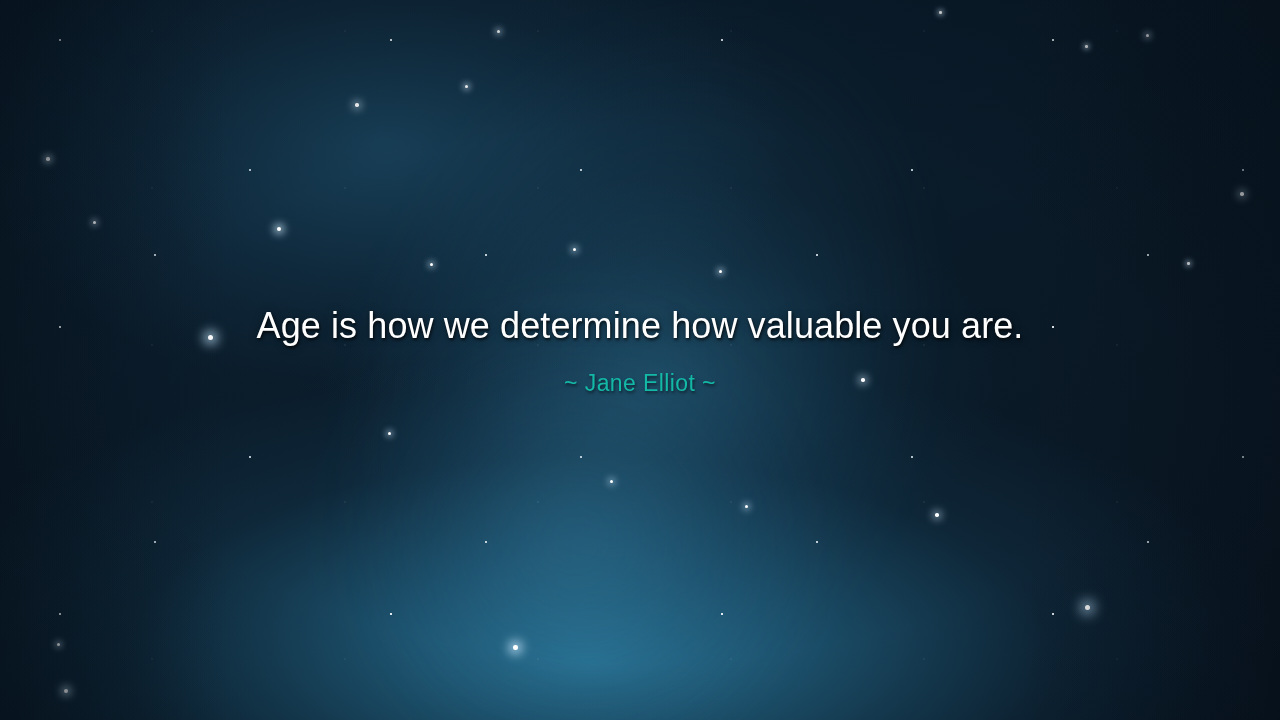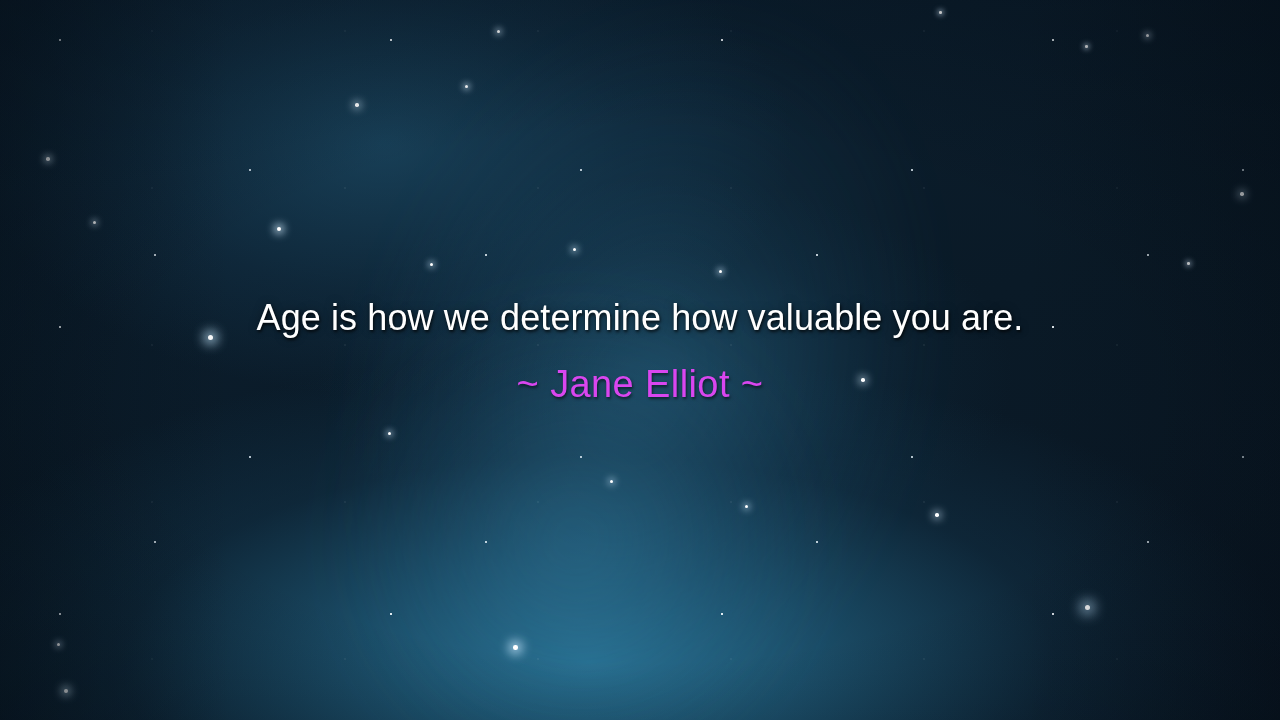--- a/index.html
+++ b/index.html
@@ -111,38 +111,38 @@
     border-radius: 50%;
     background: #ffffff;
     pointer-events: none;
   }
 
   
   .quote-block {
     position: absolute;
     left: 0;
     right: 0;
-    top: 296px;
+    top: 304px;
     text-align: center;
     z-index: 20;
   }
   .quote-line {
     margin: 0;
     color: #ffffff;
     font-size: 36px;
     font-weight: 400;
     line-height: 1.22;
     letter-spacing: 0.1px;
     text-shadow: 1px 2px 3px rgba(0,0,0,.72), 0 0 10px rgba(0,0,0,.35);
     white-space: nowrap;
   }
   .attribution {
     margin: 22px 0 0 0;
-    color: #d946ef;
-    font-size: 38px;
+    color: #14b8a6;
+    font-size: 23px;
     font-weight: 400;
     line-height: 1.2;
     letter-spacing: 0.4px;
     text-shadow: 1px 2px 3px rgba(0,0,0,.55);
     white-space: nowrap;
   }
 </style>
 </head>
 <body>
 

